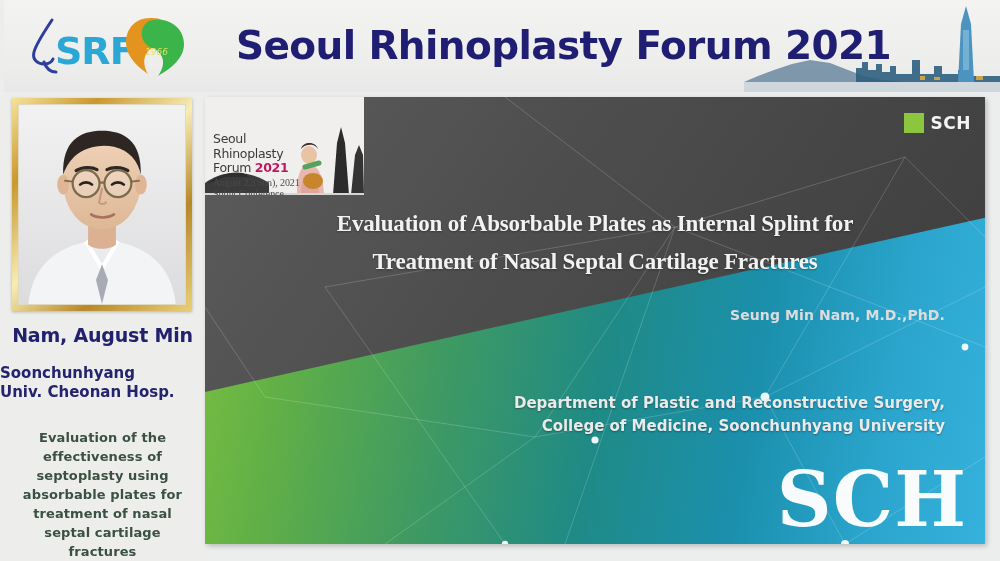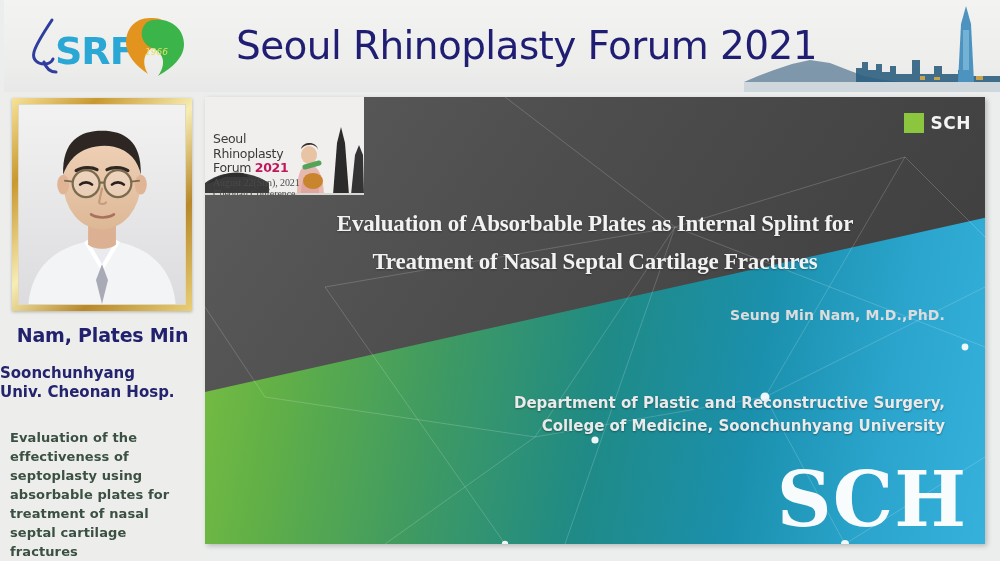--- a/index.html
+++ b/index.html
@@ -15,21 +15,21 @@
     background:linear-gradient(180deg,#f3f3f2 0%,#ededec 70%,#e7e8e7 100%);
     overflow:hidden;
   }
   #srf-logo{position:absolute;left:18px;top:10px;width:180px;height:72px;}
   #title-wrap{
     position:absolute;left:232px;top:14px;width:660px;height:62px;
     display:flex;align-items:center;
   }
   #forum-title{
     font-family:"DejaVu Sans", sans-serif;
-    font-weight:normal;font-size:39px;letter-spacing:-0.6px;
+    font-weight:bold;font-size:39px;letter-spacing:-0.6px;
     color:#201e72;white-space:nowrap;line-height:1;
   }
   #skyline{position:absolute;right:0px;top:0px;width:260px;height:92px;}
 
   
   #sidebar{
     position:absolute;left:0;top:92px;width:205px;height:469px;
     background:#edeeec;
   }
   #photo-frame{
@@ -46,21 +46,21 @@
     position:absolute;left:0;top:232px;width:205px;text-align:center;
     font-family:"DejaVu Sans", sans-serif;font-weight:bold;font-size:19px;
     color:#22216d;letter-spacing:-.2px;
   }
   #speaker-affil{
     position:absolute;left:0;top:272px;width:205px;text-align:left;
     font-family:"DejaVu Sans", sans-serif;font-weight:bold;font-size:15px;
     color:#24236e;line-height:19px;
   }
   #sidebar-abstract{
-    position:absolute;left:10px;top:336px;width:185px;
+    position:absolute;left:10px;top:336px;width:185px;text-align:center;
     font-family:"DejaVu Sans", sans-serif;font-weight:bold;font-size:13px;
     color:#3a5042;line-height:19px;letter-spacing:.1px;
   }
 
   
   #slide{
     position:absolute;left:205px;top:97px;width:780px;height:447px;
     overflow:hidden;background:#4a4a4a;
     box-shadow:2px 2px 5px rgba(0,0,0,.22);
   }
@@ -215,21 +215,21 @@
         <path d="M62 80 C65 77 71 77 74 80" stroke="#2a221e" stroke-width="2.6" fill="none" stroke-linecap="round"></path>
         <path d="M94 80 C97 77 103 77 106 80" stroke="#2a221e" stroke-width="2.6" fill="none" stroke-linecap="round"></path>
 
         <path d="M84 84 L81 98 C82 100 87 100 88 98" stroke="#c79a7c" stroke-width="2.2" fill="none" stroke-linecap="round"></path>
 
         <path d="M73 110 C79 114 90 114 96 110" stroke="#a9705e" stroke-width="2.6" fill="none" stroke-linecap="round"></path>
       </svg>
     </div>
   </div>
 
-  <div id="speaker-name">Nam, Plates Min</div>
+  <div id="speaker-name">Nam, August Min</div>
 
   <div id="speaker-affil">
     <div>Soonchunhyang</div>
     <div>Univ. Cheonan Hosp.</div>
   </div>
 
   <div id="sidebar-abstract">Evaluation of the effectiveness of septoplasty using absorbable plates for treatment of nasal septal cartilage fractures</div>
 </div>
 
 <div id="slide">
@@ -283,21 +283,21 @@
       <path d="M96 98 C96 82 100 76 106 78 C112 80 114 88 114 98 Z" fill="#d99a92" opacity=".6"></path>
       <ellipse cx="108" cy="84" rx="10" ry="8" fill="#c8852e"></ellipse>
       <path d="M100 70 L114 66" stroke="#53a35b" stroke-width="5" stroke-linecap="round"></path>
       <rect x="0" y="96" width="159" height="2" fill="#d8d6d2"></rect>
     </svg>
     <div id="inset-text">
       <div class="ins-line">Seoul</div>
       <div class="ins-line">Rhinoplasty</div>
       <div class="ins-line"><span>Forum </span><span class="ins-2021">2021</span></div>
       <div class="ins-sub">August 22(Sun), 2021</div>
-      <div class="ins-sub">Cheonan Conference</div>
+      <div class="ins-sub">Splint Conference</div>
     </div>
   </div>
 
   <div id="sch-logo-top">
     <span id="sch-sq"></span>
     <span id="sch-tx">SCH</span>
   </div>
 
   <div id="slide-title">
     <div>Evaluation of Absorbable Plates as Internal Splint for</div>

